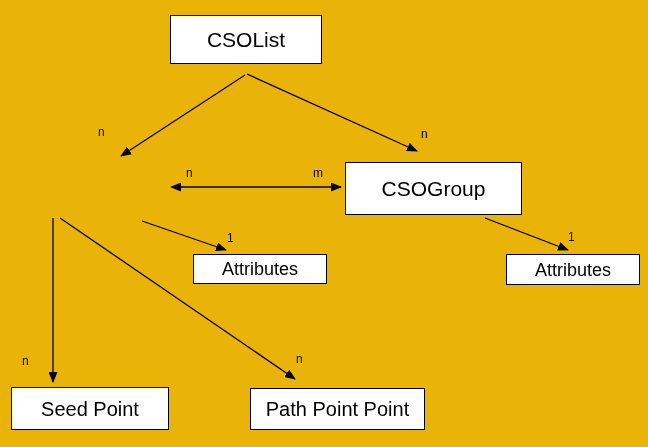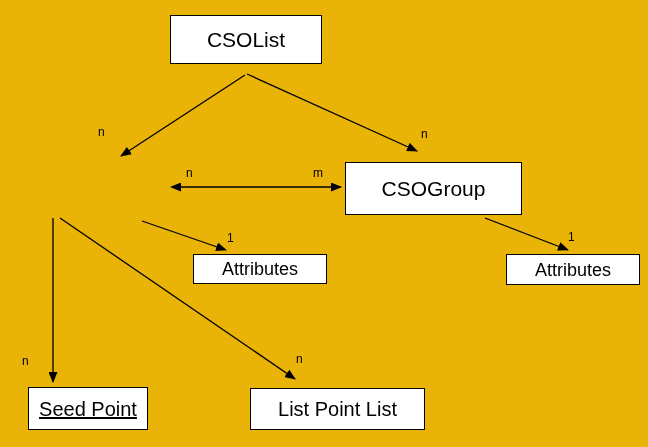--- a/index.html
+++ b/index.html
@@ -47,21 +47,21 @@
     line-height: 1;
     color: #000000;
     white-space: nowrap;
   }
   
   #node-csolist   { left: 170px; top: 15px;  width: 152px; height: 49px; }
   #node-cso       { left: 35px;  top: 163px; width: 139px; height: 53px; }
   #node-csogroup  { left: 345px; top: 162px; width: 177px; height: 53px; }
   #node-attributes-cso    { left: 193px; top: 254px; width: 134px; height: 30px; }
   #node-attributes-group  { left: 506px; top: 254px; width: 134px; height: 31px; }
-  #node-seedpoint { left: 28px;  top: 387px; width: 120px; height: 43px; text-decoration: underline; }
+  #node-seedpoint { left: 11px;  top: 387px; width: 158px; height: 43px; }
   #node-pathpointlist { left: 250px; top: 388px; width: 175px; height: 42px; }
 
   #node-csolist .node-label,
   #node-cso .node-label,
   #node-csogroup .node-label { font-size: 21px; }
   #node-seedpoint .node-label,
   #node-pathpointlist .node-label { font-size: 20px; }
   #node-attributes-cso .node-label,
   #node-attributes-group .node-label { font-size: 18px; }
 
@@ -120,21 +120,21 @@
 
   <div class="node-box" id="node-attributes-group">
     <span class="node-label">Attributes</span>
   </div>
 
   <div class="node-box" id="node-seedpoint">
     <span class="node-label">Seed Point</span>
   </div>
 
   <div class="node-box" id="node-pathpointlist">
-    <span class="node-label">List Point List</span>
+    <span class="node-label">Path Point Point</span>
   </div>
 
   <span class="edge-label" id="label-csolist-cso">n</span>
 
   <span class="edge-label" id="label-csolist-csogroup">n</span>
 
   <span class="edge-label" id="label-cso-csogroup-n">n</span>
 
   <span class="edge-label" id="label-cso-csogroup-m">m</span>
 

